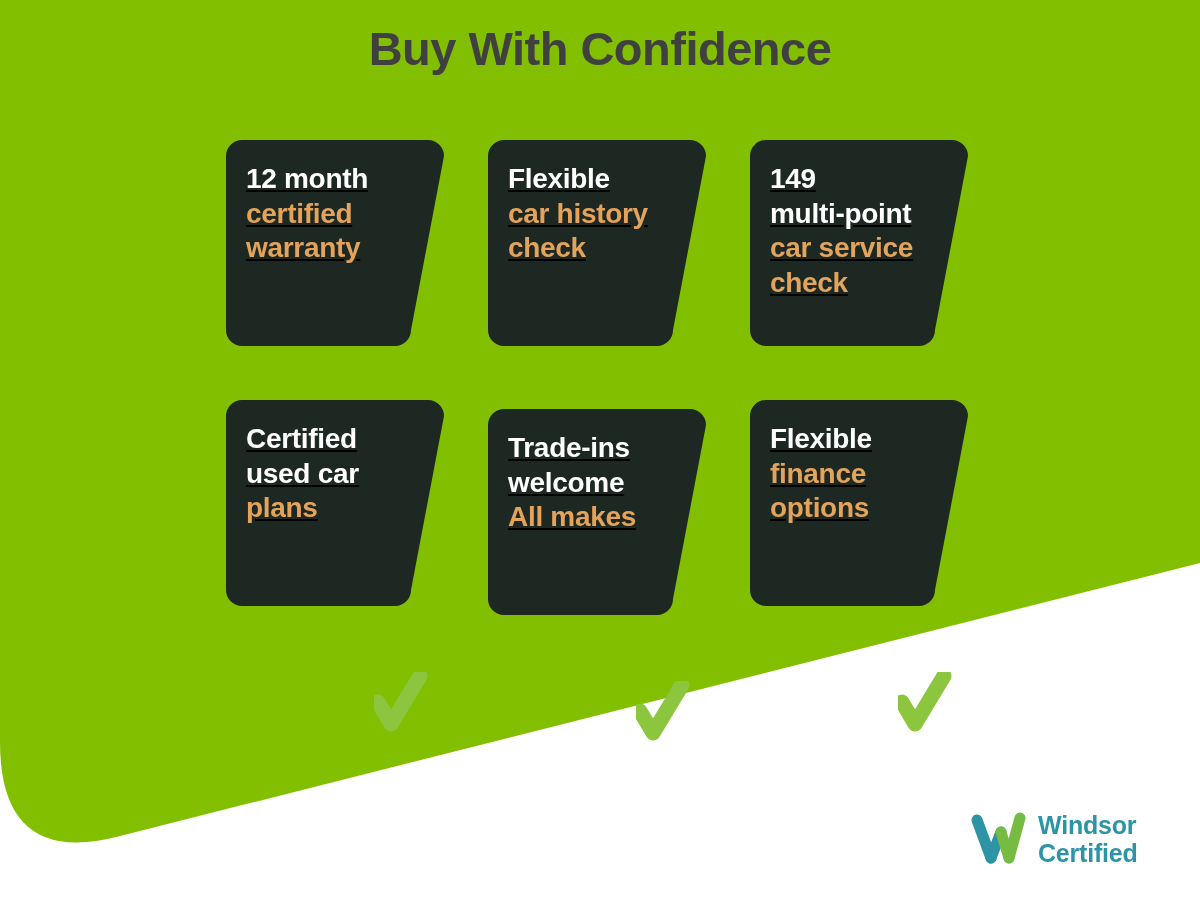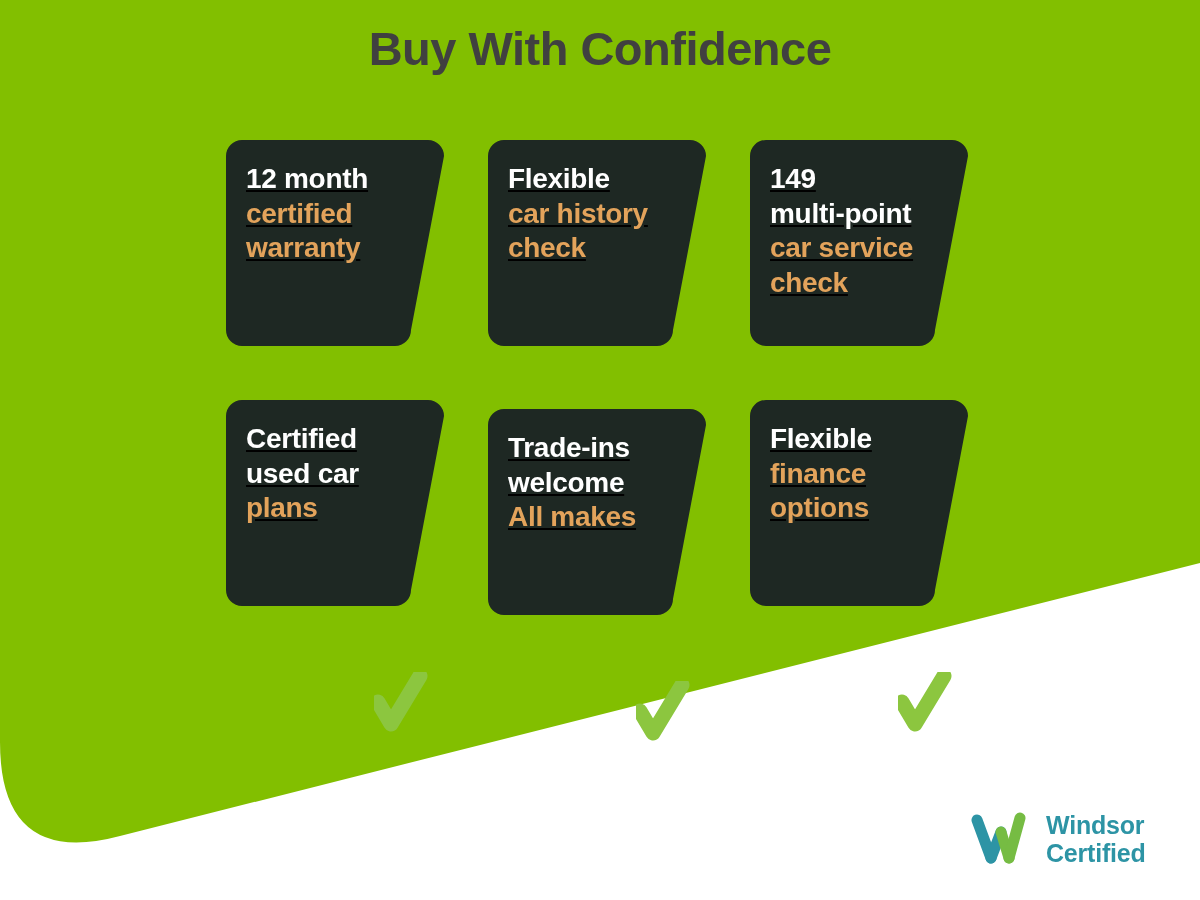--- a/index.html
+++ b/index.html
@@ -80,21 +80,21 @@
   #card-6 .check { left:148px; top:272px; }
 
   .check { left:148px !important; top:272px !important; }
 
   
   #logo {
     position:absolute;
     left:970px; top:810px;
     display:flex;
     align-items:center;
-    gap:18px;
+    gap:10px;
   }
   #logo-mark { width:58px; height:58px; }
   #logo-mark svg { display:block; width:58px; height:58px; }
   #logo-wordmark {
     font-size:25px;
     font-weight:bold;
     line-height:1.12;
     color:#2D94A5;
     letter-spacing:-0.2px;
   }

